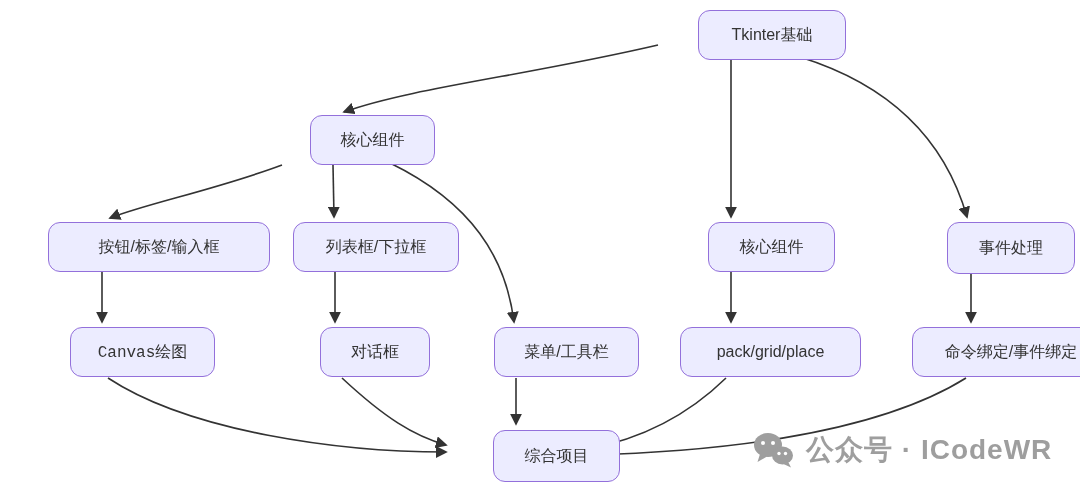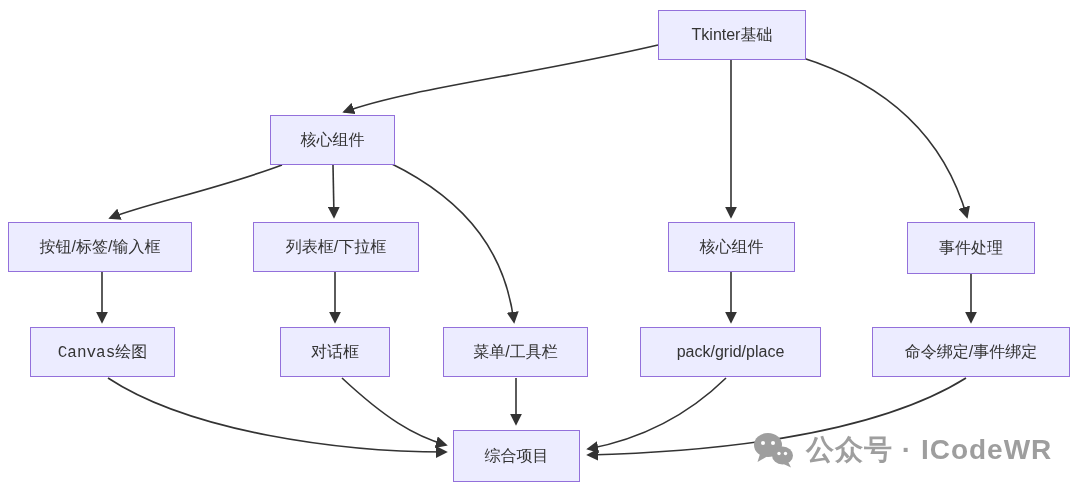--- a/index.html
+++ b/index.html
@@ -32,26 +32,27 @@
     stroke-width: 1.6px;
   }
   #arrowhead path { fill: var(--edge); }
   .node {
     position: absolute;
     display: flex;
     align-items: center;
     justify-content: center;
     background: var(--node-fill);
     border: 1px solid var(--node-border);
-    border-radius: 0;
+    border-radius: 12px;
     color: var(--text);
     font-size: 16px;
     text-align: center;
     padding: 0 10px;
     white-space: nowrap;
+    margin-left: 40px;
   }
   .watermark {
     position: absolute;
     left: 752px;
     top: 431px;
     display: flex;
     align-items: center;
     gap: 12px;
     color: var(--watermark);
   }
@@ -87,33 +88,33 @@
     <path class="edge" marker-end="url(#arrowhead)" d="M 342,378 C 385,418 414,436 446,445"></path>
     <path class="edge" marker-end="url(#arrowhead)" d="M 516,378 L 516,424"></path>
     <path class="edge" marker-end="url(#arrowhead)" d="M 726,378 C 685,418 636,440 588,449"></path>
     <path class="edge" marker-end="url(#arrowhead)" d="M 966,378 C 870,438 702,452 588,455"></path>
   </svg>
 
   <div class="node" style="left:658px; top:10px; width:148px; height:50px;">Tkinter基础</div>
 
   <div class="node" style="left:270px; top:115px; width:125px; height:50px;">核心组件</div>
 
-  <div class="node" style="left:8px; top:222px; width:184px; height:50px;">按钮/标签/输入框</div>
+  <div class="node" style="left:8px; top:222px; width:222px; height:50px;">按钮/标签/输入框</div>
 
   <div class="node" style="left:253px; top:222px; width:166px; height:50px;">列表框/下拉框</div>
 
   <div class="node" style="left:668px; top:222px; width:127px; height:50px;">核心组件</div>
 
   <div class="node" style="left:907px; top:222px; width:128px; height:52px;">事件处理</div>
 
   <div class="node" style="left:30px; top:327px; width:145px; height:50px;font-family:Liberation Mono, monospace;">Canvas绘图</div>
 
   <div class="node" style="left:280px; top:327px; width:110px; height:50px;">对话框</div>
 
-  <div class="node" style="left:443px; top:327px; width:145px; height:50px;">菜单/工具栏</div>
+  <div class="node" style="left:454px; top:327px; width:145px; height:50px;">菜单/工具栏</div>
 
   <div class="node" style="left:640px; top:327px; width:181px; height:50px;">pack/grid/place</div>
 
   <div class="node" style="left:872px; top:327px; width:198px; height:50px;">命令绑定/事件绑定</div>
 
   <div class="node" style="left:453px; top:430px; width:127px; height:52px;">综合项目</div>
 
   <div class="watermark">
     <span style="display:inline-flex;">
       <svg width="42" height="38" viewBox="0 0 42 38" aria-hidden="true">

